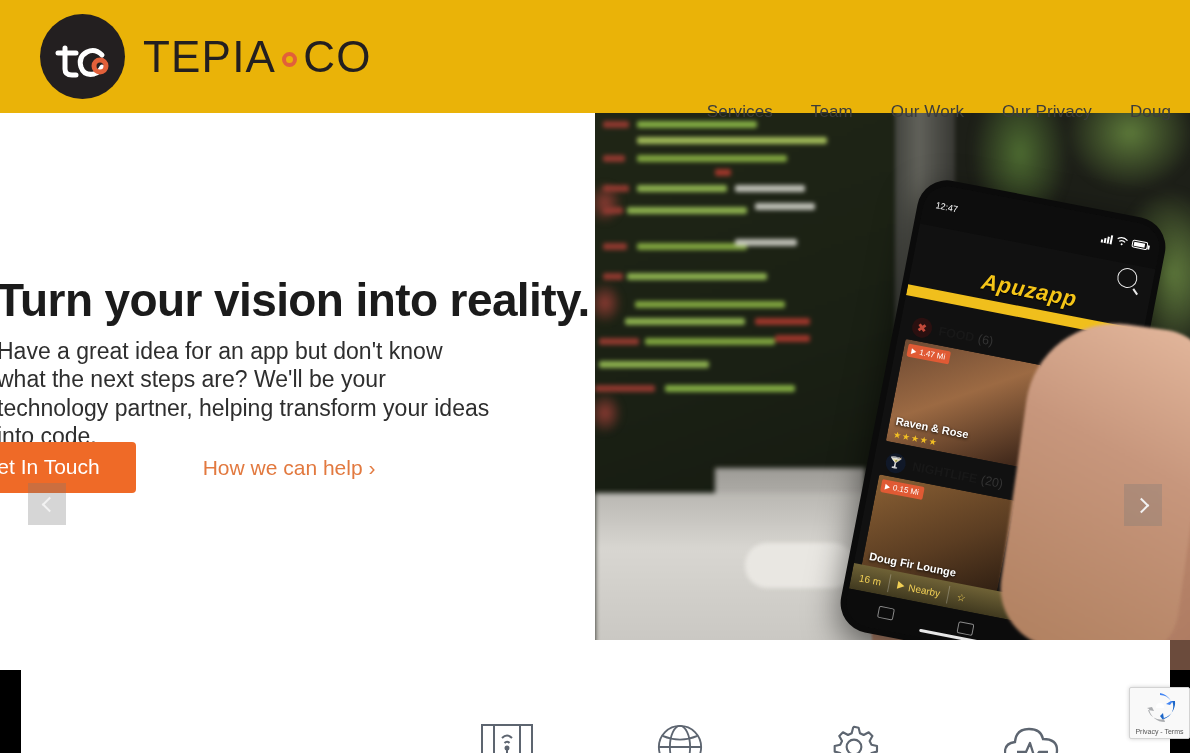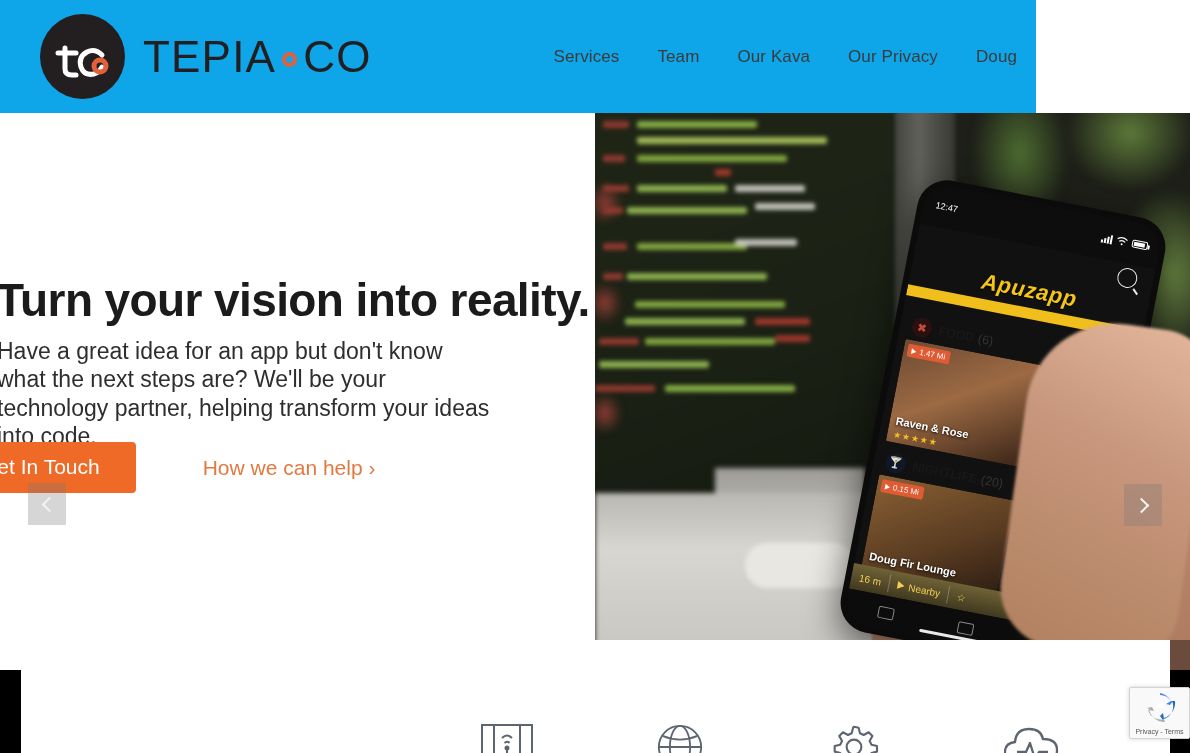--- a/index.html
+++ b/index.html
@@ -8,43 +8,43 @@
     width: 1190px; height: 753px;
     overflow: hidden;
     background: #ffffff;
     font-family: "Liberation Sans", sans-serif;
     -webkit-font-smoothing: antialiased;
   }
   #root { position: relative; width: 1190px; height: 753px; overflow: hidden; background:#fff; }
 
   
   .header {
-    position: absolute; left: 0; top: 0; width: 1036px; height: 113px;
-    background: #0ea5e9; z-index: 40;
+    position: absolute; left: 0; top: 0; width: 1190px; height: 113px;
+    background: #eab308; z-index: 40;
   }
   .brand { position: absolute; left: 40px; top: 14px; display: flex; align-items: center; }
   .brand-mark {
     width: 85px; height: 85px; border-radius: 50%;
     background: #231f20; position: relative; flex: none;
   }
   .brand-mark svg { position: absolute; left: 0; top: 0; }
   .brand-word {
     margin-left: 18px;
     font-size: 44px; letter-spacing: 1.2px; font-weight: 400;
     color: #231f20; font-family: "Liberation Sans", sans-serif;
     white-space: nowrap; line-height: 1;
     display: flex; align-items: center;
   }
   .brand-word .dot {
     display: inline-block; width: 15px; height: 15px;
     border-radius: 50%; border: 4px solid #e2603a;
     margin: 0 6px; position: relative; top: 3px;
   }
 
-  .nav { position: absolute; right: 0; top: 0; height: 113px; display: flex; align-items: center; }
+  .nav { position: absolute; right: 0; top: 9px; height: 113px; display: flex; align-items: flex-end; }
   .nav-list { display: flex; align-items: center; list-style: none; }
   .nav-item {
     font-size: 17px; color: #3b3b3b; padding: 0 19px;
     cursor: pointer; white-space: nowrap; letter-spacing: .1px;
   }
   .nav-cta {
     margin-left: 18px; margin-right: 40px;
     background: #ef6a27; color: #ffffff;
     font-size: 16px; font-weight: 700;
     padding: 13px 20px; border: none; border-radius: 5px;
@@ -299,21 +299,21 @@
         <span>TEPIA</span>
         <span class="dot"></span>
         <span>CO</span>
       </div>
     </div>
 
     <div class="nav">
       <ul class="nav-list">
         <li class="nav-item">Services</li>
         <li class="nav-item">Team</li>
-        <li class="nav-item">Our Kava</li>
+        <li class="nav-item">Our Work</li>
         <li class="nav-item">Our Privacy</li>
         <li class="nav-item">Doug</li>
       </ul>
     </div>
   </div>
 
   <div class="hero">
 
     <div class="hero-copy">
       <h1 class="hero-title">Turn your vision into reality.</h1>

